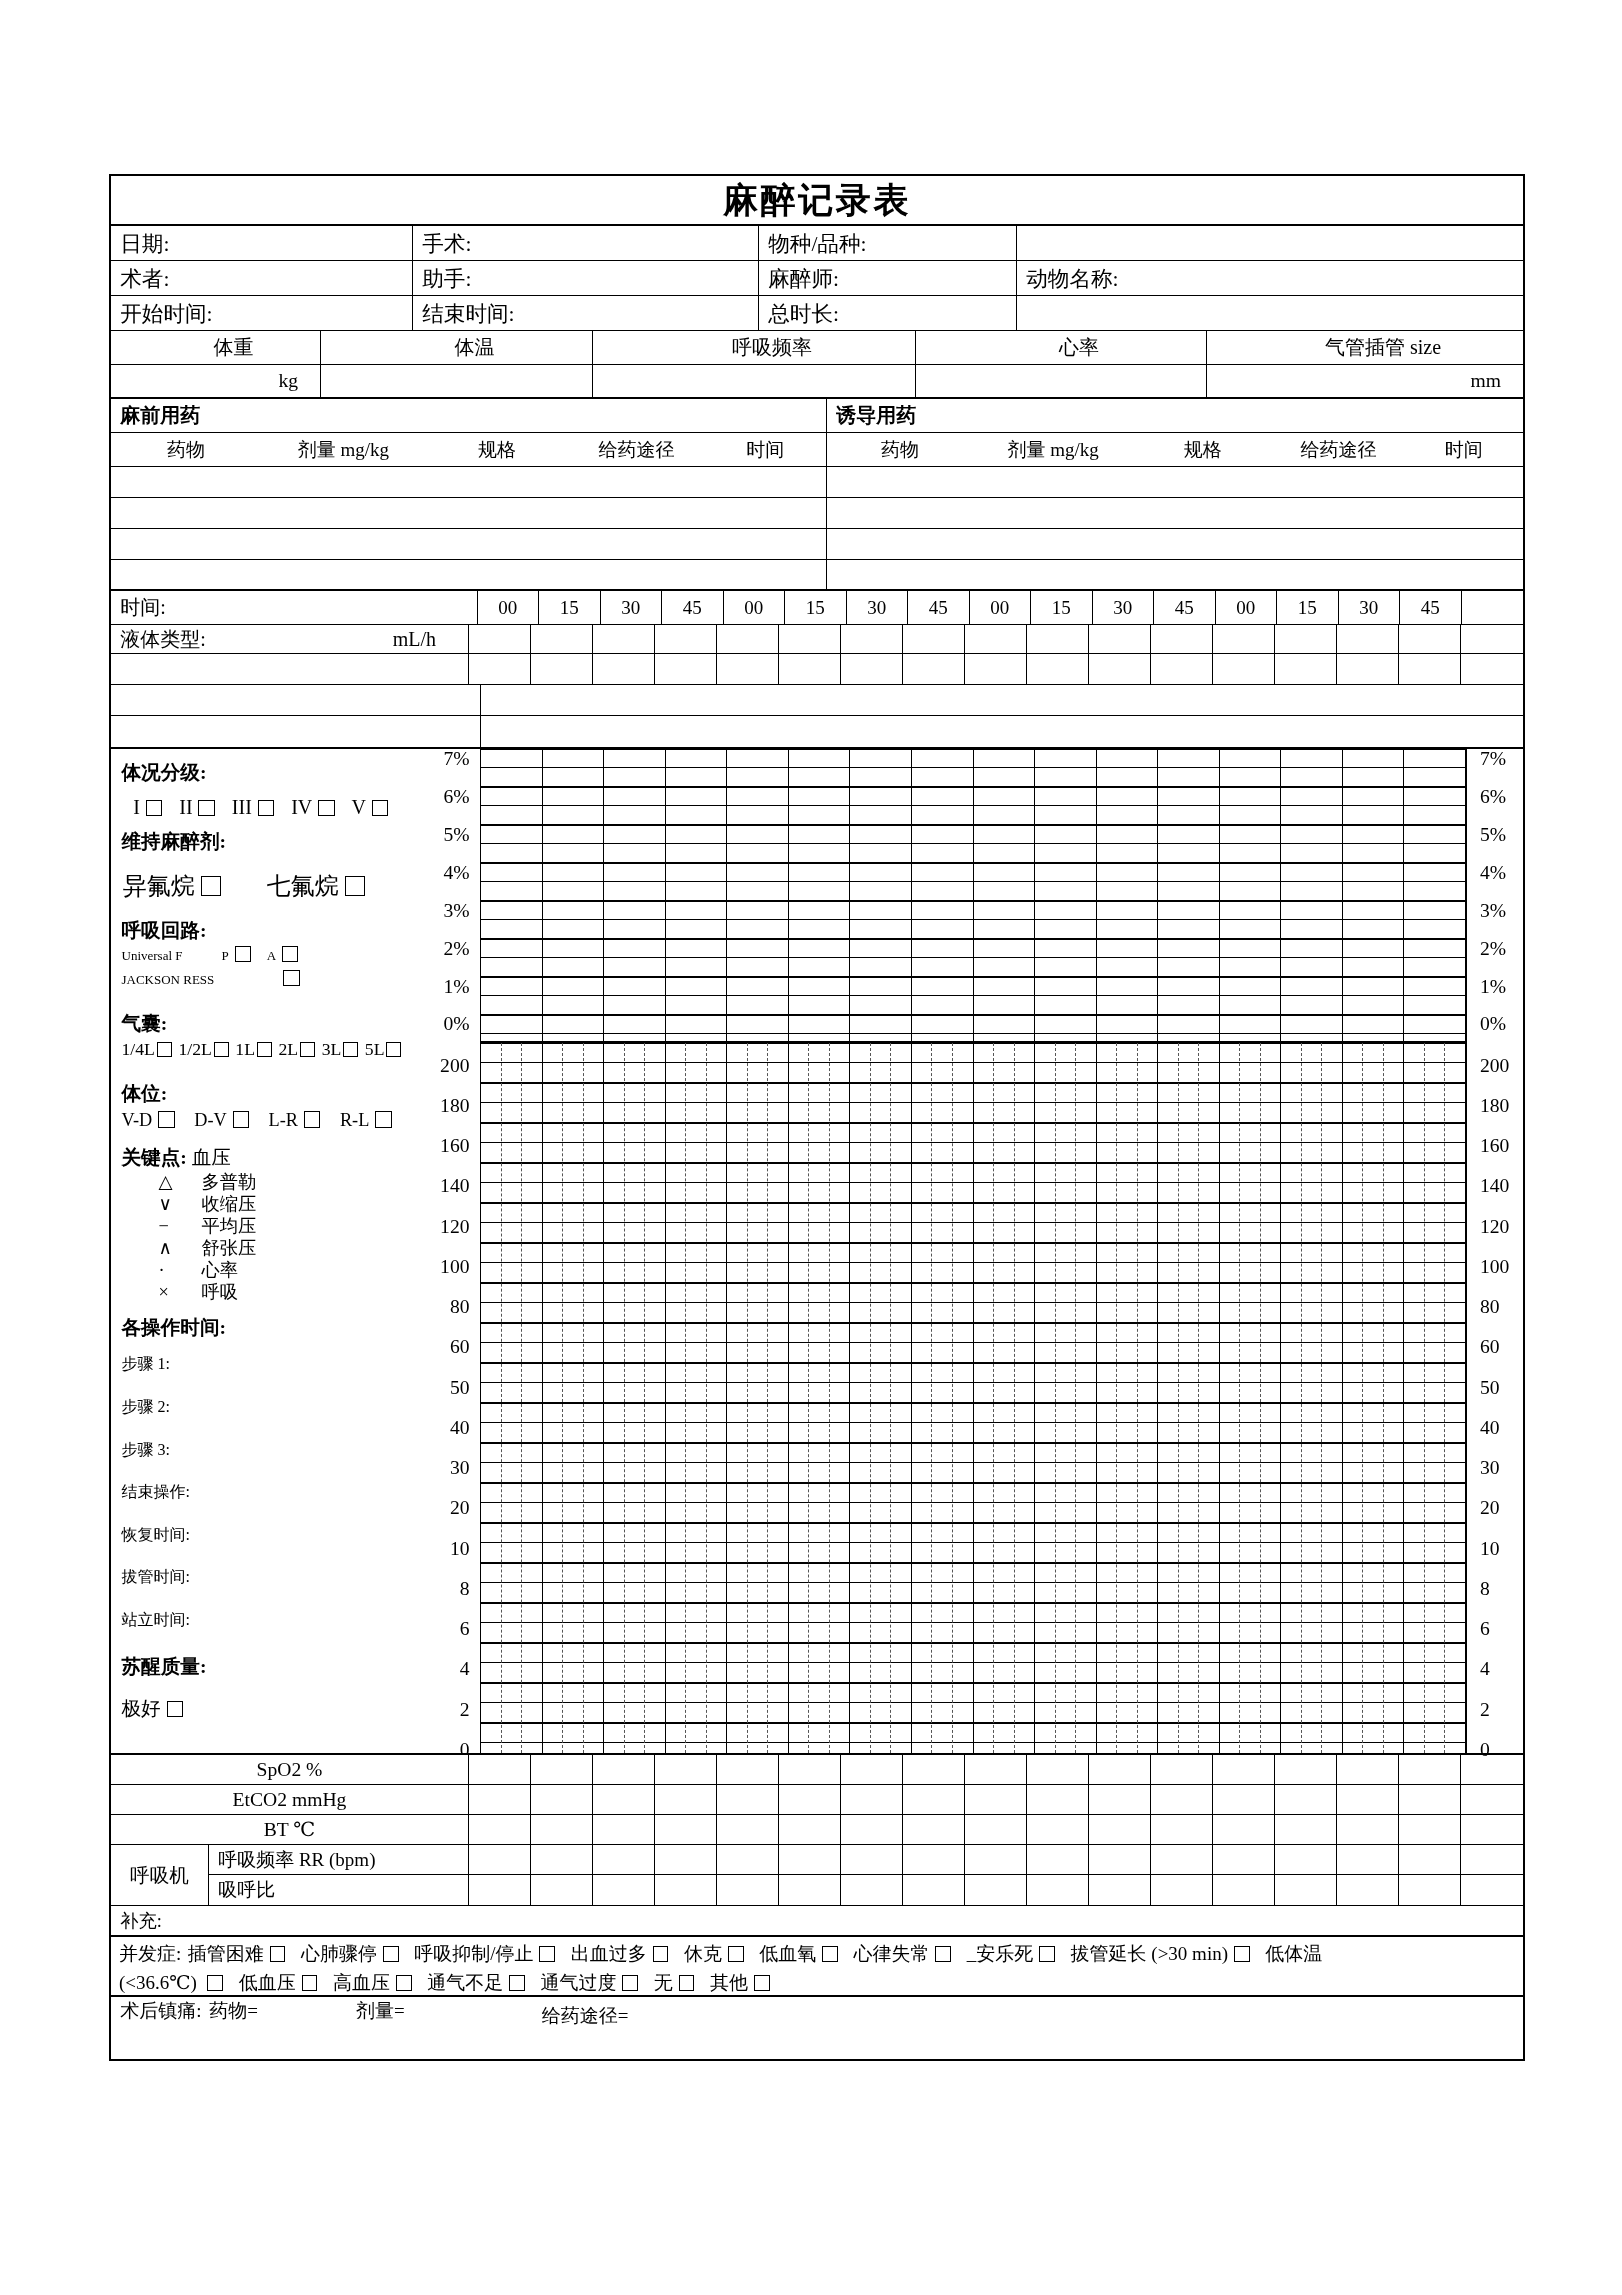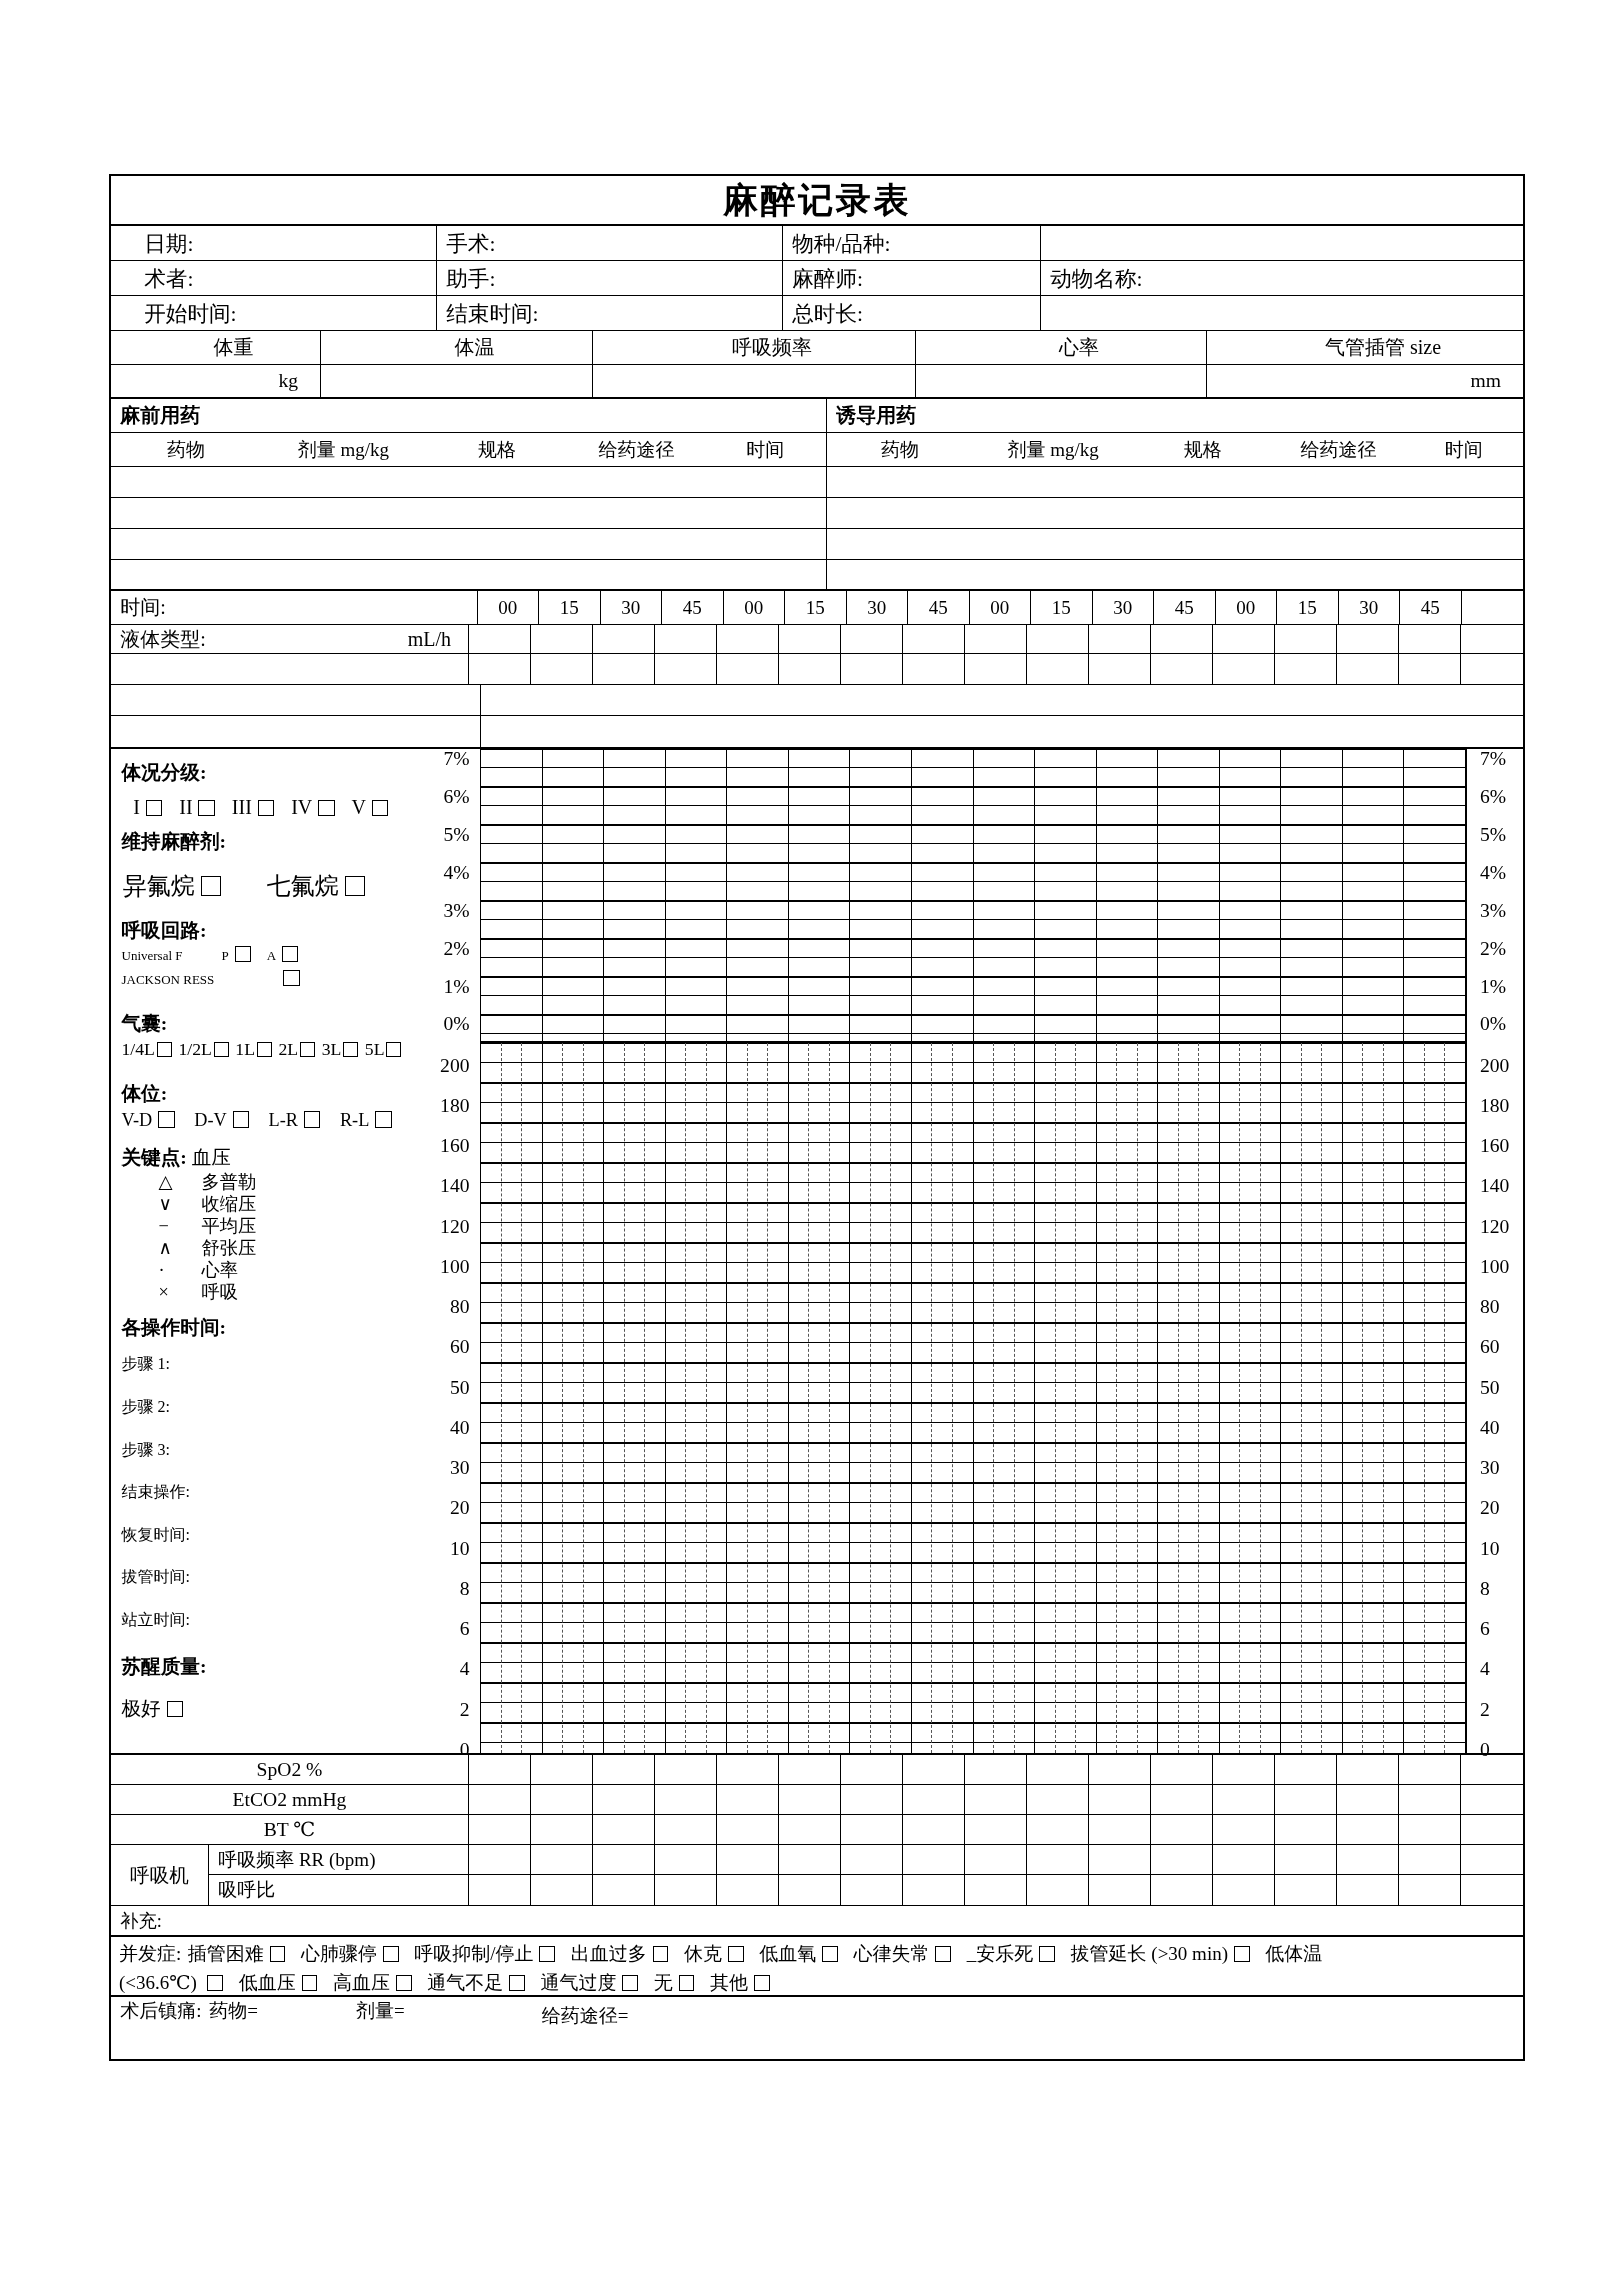--- a/index.html
+++ b/index.html
@@ -12,21 +12,21 @@
 
   .row { display:flex; border-bottom:1.3px solid #000; align-items:stretch; }
   .cellpad { display:flex; align-items:center; padding-left:9.2px; }
 
   
   .title-row { height:50px; border-bottom:2px solid #000; display:flex;
                align-items:center; justify-content:center; }
   .title-row h1 { font-size:35px; font-weight:bold; letter-spacing:2.6px; }
 
   
-  .info-row { height:35px; font-size:21.6px;padding-left:24px; }
+  .info-row { height:35px; font-size:21.6px; }
   .info-row.r2, .info-row.r3 { height:35px; }
   .ic { display:flex; align-items:center; padding-left:9.2px; border-right:1.3px solid #000; }
   .ic1 { width:302px; } .ic2 { width:346px; } .ic3 { width:258px; }
   .ic4 { flex:1; border-right:none; }
 
   
   .vh-row { height:34px; font-size:20px; }
   .vu-row { height:34px; font-size:19.6px; border-bottom:2px solid #000; }
   .vc { display:flex; align-items:center; justify-content:center; border-right:1.3px solid #000;padding-left:36px; }
   .vc1 { width:210px; } .vc2 { width:272px; } .vc3 { width:323px; } .vc4 { width:291px; }
@@ -54,21 +54,21 @@
            padding-left:9.2px; font-size:20px; }
   .cells { display:flex; flex:1; }
   .cell { width:62px; border-right:1.3px solid #000; }
   .cells .cell:last-child { width:62px; border-right:none; }
   .time-row { height:34px; font-size:19px; }
   .time-row .tc { display:flex; align-items:center; justify-content:center; }
   .tcells { display:flex; width:984px; }
   .tcells .tc { width:62px; border-right:1.3px solid #000; }
   .endcell { width:62px; }
   .fluid-row { height:29.4px; }
-  .fluid-row .lcell { justify-content:space-between; padding-right:17px; }
+  .fluid-row .lcell { justify-content:space-between; padding-right:32px; }
   .blankrows .mr3 { height:31px; border-bottom:1.3px solid #000; display:flex; }
   .blankrows .mr3:last-child { border-bottom:none; }
 
   
   .chart { height:1008px; border-top:2px solid #000; border-bottom:2px solid #000;
            display:flex; }
   .panel { width:370px; border-right:1.3px solid #000; position:relative; overflow:hidden; }
   .ptext { width:308px; padding:9.2px 0 0 10.5px; font-size:19.6px; }
   .ptext .bold { font-weight:bold; }
   .grid { width:984px; display:flex; flex-direction:column; }

